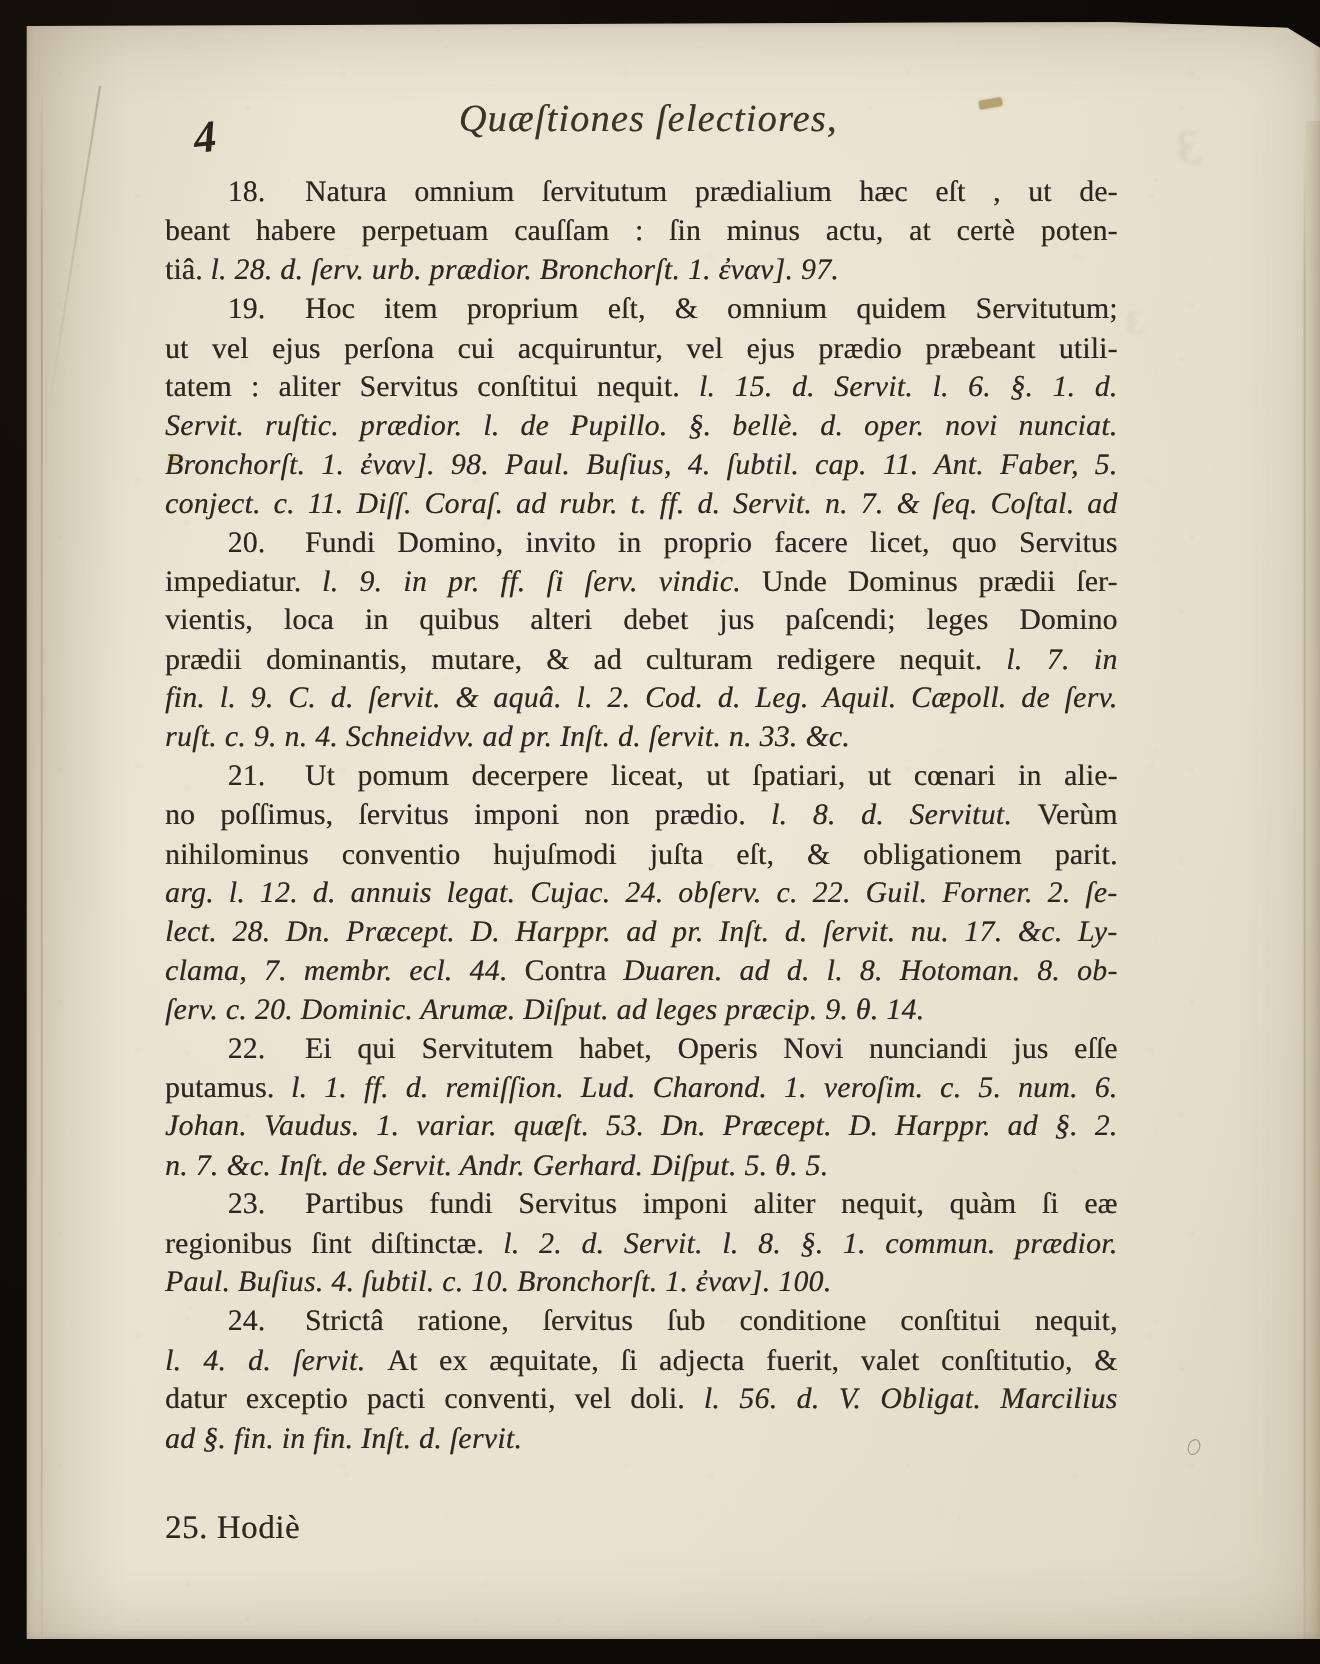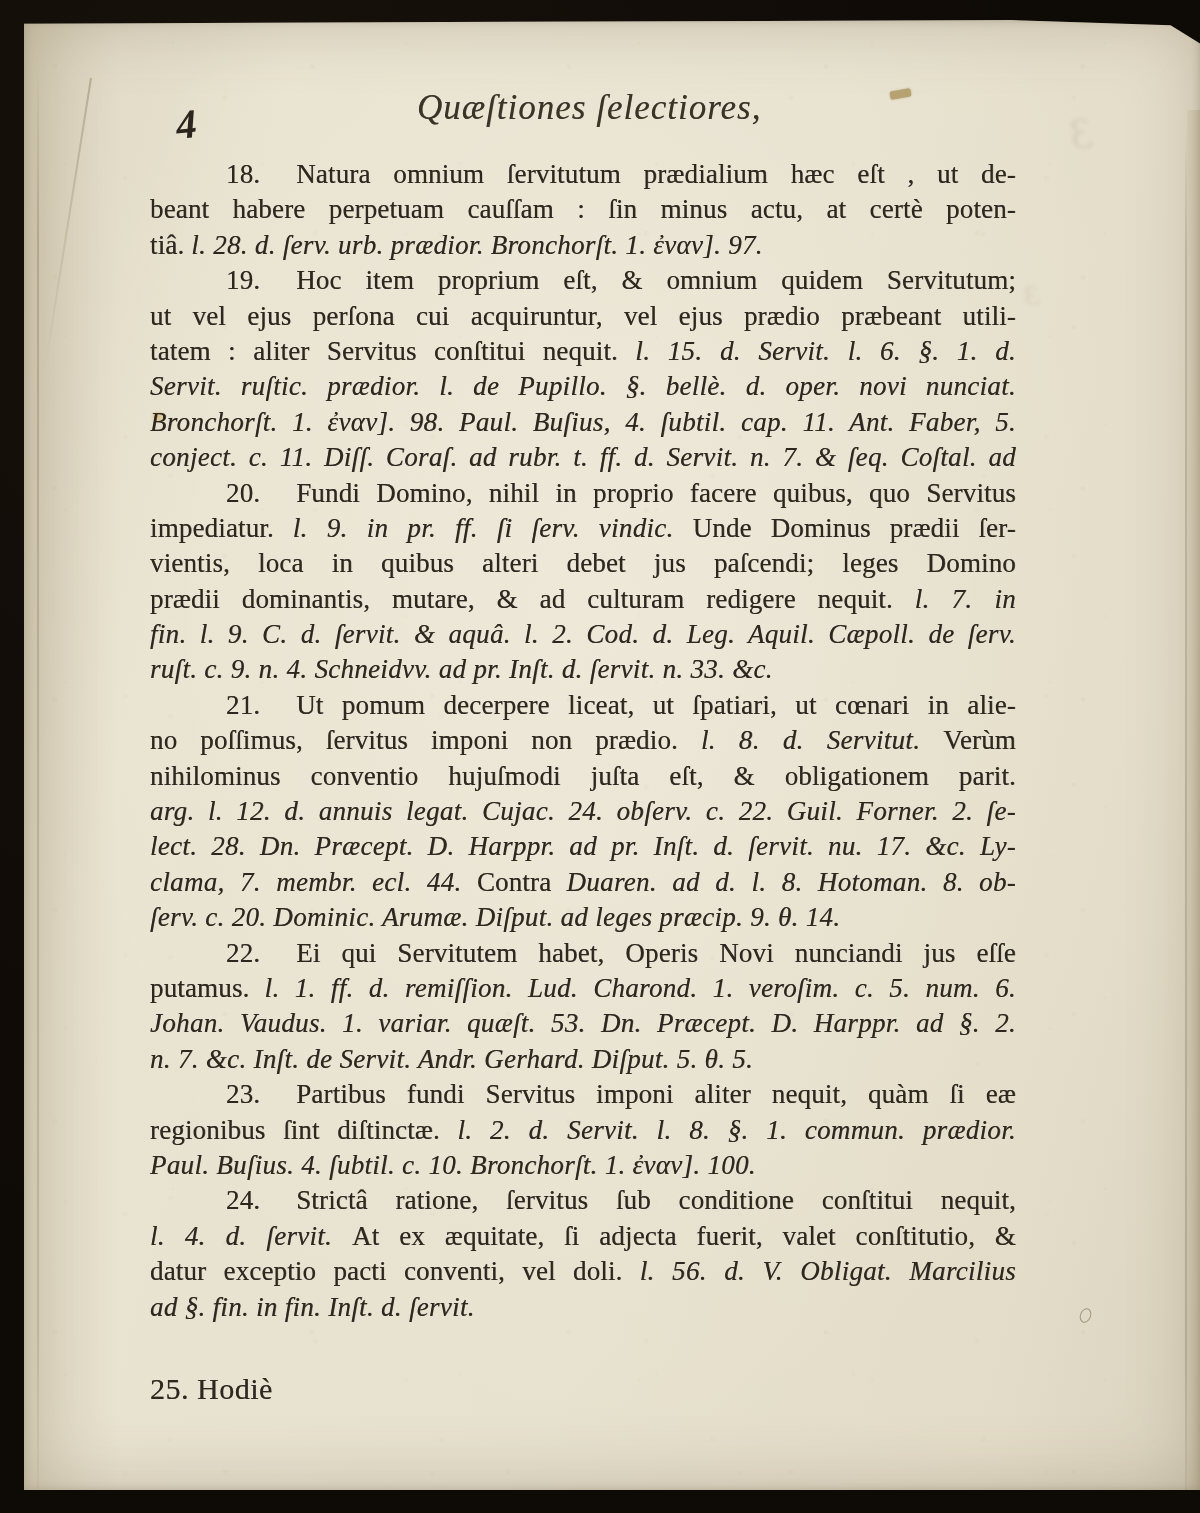--- a/index.html
+++ b/index.html
@@ -58,21 +58,21 @@
     font-size:35px;letter-spacing:1px;color:#3b3328;white-space:nowrap;
     text-shadow:0.3px 0 0 rgba(59,51,40,.55);}
   .text-block{
     position:absolute;left:150px;top:157px;width:866px;
     font-size:27px;line-height:35.4px;color:#2e2720;
     text-shadow:0.35px 0 0 rgba(46,39,32,.6);
     letter-spacing:0.15px;
   }
   .line{height:35.4px;text-align:justify;white-space:normal;}
   .line.j{text-align-last:justify;}
-  .pnum{display:inline-block;margin-left:76px;margin-right:36px;}
+  .pnum{display:inline-block;margin-left:57px;margin-right:36px;}
   .cit{font-style:italic;letter-spacing:0.3px;}
   .catchword{position:absolute;left:150px;top:1372px;width:853px;
     font-size:30px;color:#2e2720;text-shadow:0.35px 0 0 rgba(46,39,32,.6);
     letter-spacing:0.5px;}
 </style>
 </head>
 <body>
 
 <div class="scan">
   <div class="page">
@@ -95,21 +95,21 @@
   <div class="text-block">
       <div class="line j"><span class="pnum">18.</span><span>Natura omnium ſervitutum prædialium hæc eſt , ut de-</span></div>
       <div class="line j"><span>beant habere perpetuam cauſſam : ſin minus actu, at certè poten-</span></div>
       <div class="line"><span>tiâ. </span><span class="cit">l. 28. d. ſerv. urb. prædior. Bronchorſt. 1. ἐναν]. 97.</span></div>
       <div class="line j"><span class="pnum">19.</span><span>Hoc item proprium eſt, &amp; omnium quidem Servitutum;</span></div>
       <div class="line j"><span>ut vel ejus perſona cui acquiruntur, vel ejus prædio præbeant utili-</span></div>
       <div class="line j"><span>tatem : aliter Servitus conſtitui nequit. </span><span class="cit">l. 15. d. Servit. l. 6. §. 1. d.</span></div>
       <div class="line j"><span class="cit">Servit. ruſtic. prædior. l. de Pupillo. §. bellè. d. oper. novi nunciat.</span></div>
       <div class="line j"><span class="cit">Bronchorſt. 1. ἐναν]. 98. Paul. Buſius, 4. ſubtil. cap. 11. Ant. Faber, 5.</span></div>
       <div class="line j"><span class="cit">conject. c. 11. Diſſ. Coraſ. ad rubr. t. ff. d. Servit. n. 7. &amp; ſeq. Coſtal. ad</span></div>
-      <div class="line j"><span class="pnum">20.</span><span>Fundi Domino, nihil in proprio facere quibus, quo Servitus</span></div>
+      <div class="line j"><span class="pnum">20.</span><span>Fundi Domino, invito in proprio facere licet, quo Servitus</span></div>
       <div class="line j"><span>impediatur. </span><span class="cit">l. 9. in pr. ff. ſi ſerv. vindic. </span><span>Unde Dominus prædii ſer-</span></div>
       <div class="line j"><span>vientis, loca in quibus alteri debet jus paſcendi; leges Domino</span></div>
       <div class="line j"><span>prædii dominantis, mutare, &amp; ad culturam redigere nequit. </span><span class="cit">l. 7. in</span></div>
       <div class="line j"><span class="cit">fin. l. 9. C. d. ſervit. &amp; aquâ. l. 2. Cod. d. Leg. Aquil. Cæpoll. de ſerv.</span></div>
       <div class="line"><span class="cit">ruſt. c. 9. n. 4. Schneidvv. ad pr. Inſt. d. ſervit. n. 33. &amp;c.</span></div>
       <div class="line j"><span class="pnum">21.</span><span>Ut pomum decerpere liceat, ut ſpatiari, ut cœnari in alie-</span></div>
       <div class="line j"><span>no poſſimus, ſervitus imponi non prædio. </span><span class="cit">l. 8. d. Servitut. </span><span>Verùm</span></div>
       <div class="line j"><span>nihilominus conventio hujuſmodi juſta eſt, &amp; obligationem parit.</span></div>
       <div class="line j"><span class="cit">arg. l. 12. d. annuis legat. Cujac. 24. obſerv. c. 22. Guil. Forner. 2. ſe-</span></div>
       <div class="line j"><span class="cit">lect. 28. Dn. Præcept. D. Harppr. ad pr. Inſt. d. ſervit. nu. 17. &amp;c. Ly-</span></div>

